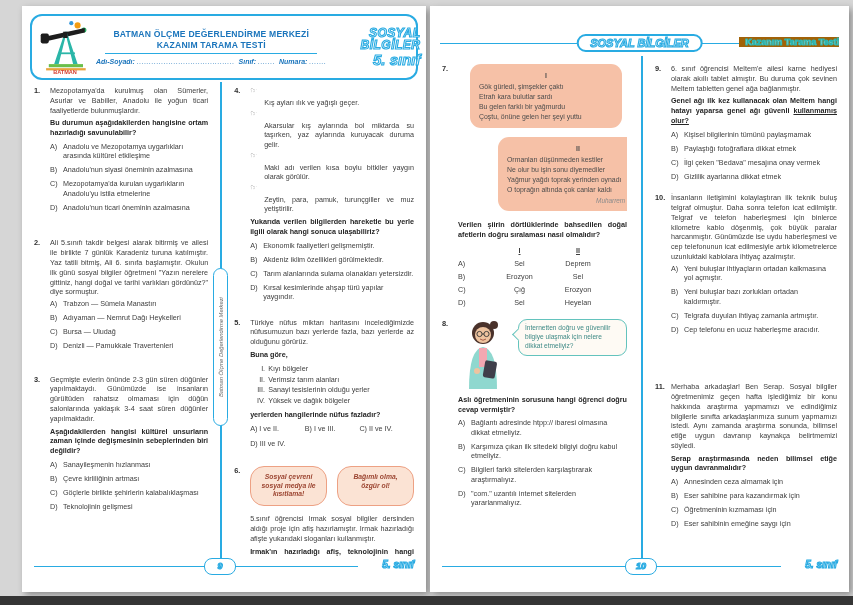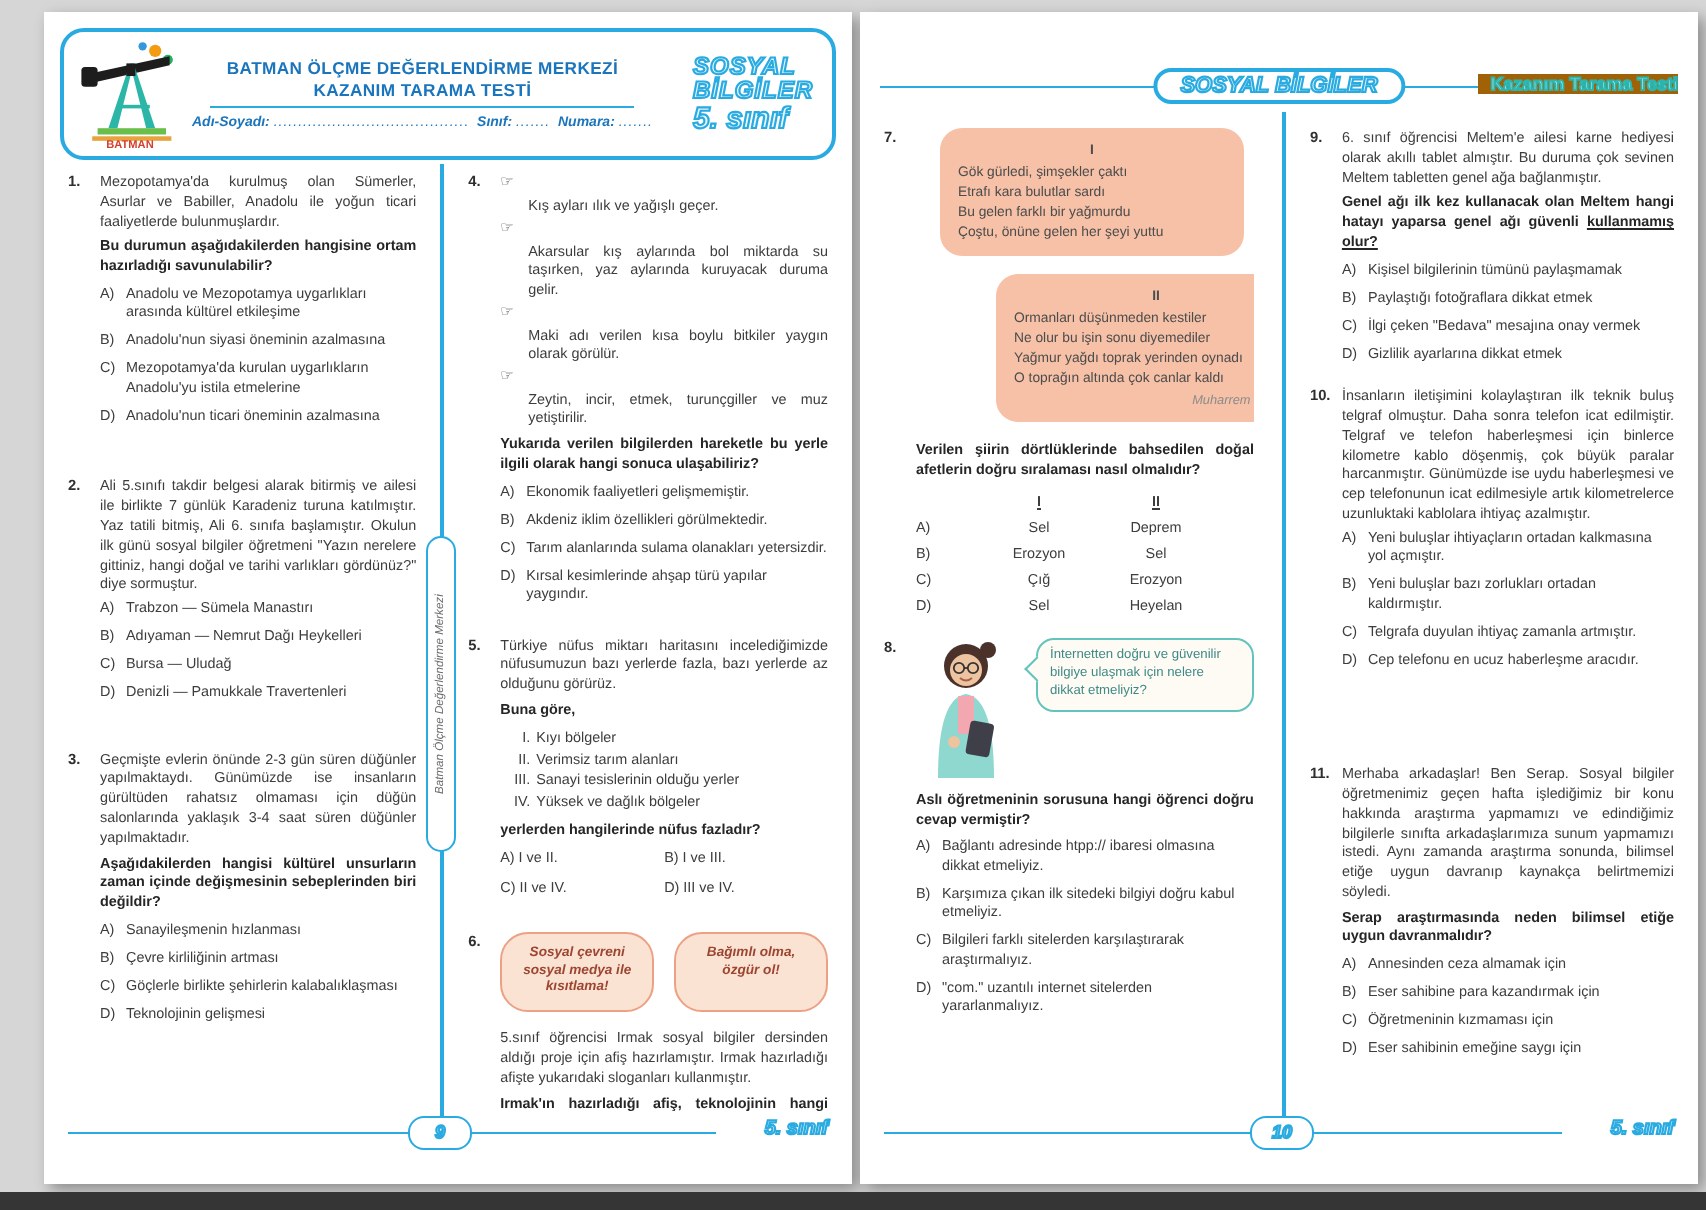--- a/index.html
+++ b/index.html
@@ -16,21 +16,21 @@
              border:2px solid #29abe2; border-radius:12px; display:flex; align-items:center;
              padding:3px 6px; background:#fff; }
   .logo { width:54px; height:56px; flex:none; }
   .hdr-mid { flex:1; display:flex; flex-direction:column; align-items:center; padding:0 4px; }
   .hdr-title { color:#1b75bc; font-weight:bold; font-size:8.6px; letter-spacing:.2px;
                text-align:center; line-height:1.25; }
   .hdr-rule { width:92%; border-top:1.5px solid #29abe2; margin:3px 0 4px 0; }
   .hdr-fields { color:#1b75bc; font-weight:bold; font-style:italic; font-size:7px;
                 white-space:nowrap; }
   .hdr-fields .dots { color:#1b75bc; font-weight:normal; letter-spacing:.5px; }
-  .hdr-badge { flex:none; width:74px; text-align:left; line-height:1.05; font-style:italic;margin-left:16px; }
+  .hdr-badge { flex:none; width:74px; text-align:right; line-height:1.05; font-style:italic;margin-left:16px; }
   .bubble { color:#eaf7fd; -webkit-text-stroke:1.1px #29abe2; font-weight:900; }
   .bubble-teal { color:#eafbfa; -webkit-text-stroke:1px #2ab5b0; font-weight:900; }
   .hdr-badge .l1,.hdr-badge .l2 { font-size:12px; letter-spacing:.5px; }
   .hdr-badge .l3 { font-size:15px; }
 
   
   .rhdr { position:absolute; left:10px; right:10px; top:28px; height:18px; }
   .rhdr-line { position:absolute; left:0; right:0; top:9px; border-top:1.5px solid #29abe2; }
   .rhdr-badge { position:absolute; left:50%; transform:translateX(-50%); top:0;
                 background:#fff; border:2px solid #29abe2; border-radius:11px;
@@ -51,21 +51,21 @@
   
   .q { position:relative; padding-left:16px; margin-bottom:12px; color:#3d3d3d; }
   .qnum { position:absolute; left:0; top:0; font-weight:bold; font-size:7.4px; color:#2f2f2f; }
   .qp { font-size:7.2px; line-height:1.36; text-align:justify; margin-bottom:2px; }
   .qstem { font-size:7.2px; line-height:1.36; font-weight:bold; color:#262626;
            text-align:justify; margin:3px 0 4px 0; }
   .qstem .ul { text-decoration:underline; }
   .qopt { display:flex; font-size:7.2px; line-height:1.32; margin-bottom:4.5px; }
   .qopt .olab { width:13px; flex:none; }
   .qopt .otxt { flex:1; }
-  .opt2grid { display:grid; grid-template-columns:1fr 1fr; row-gap:6px; font-size:7.2px;
+  .opt2grid { display:grid; grid-template-columns:1fr 1fr 1fr; row-gap:6px; font-size:7.2px;
               margin-top:3px; }
   .qbullet { display:flex; font-size:7.2px; line-height:1.34; margin-bottom:1px; }
   .qbullet .hand { width:14px; flex:none; font-size:7.5px; color:#444; }
   .qbullet .btxt { flex:1; text-align:justify;margin-top:12px; }
   .roman { font-size:7.2px; line-height:1.5; margin:1px 0; }
   .roman .rrow { display:flex; }
   .roman .rn { width:18px; flex:none; text-align:right; padding-right:3px; }
 
   
   .bubrow { display:flex; gap:10px; margin:2px 0 8px 0; }
@@ -236,21 +236,21 @@
           <div class="qbullet">
             <span class="hand">☞</span>
             <span class="btxt">Akarsular kış aylarında bol miktarda su taşırken, yaz aylarında kuruyacak duruma gelir.</span>
           </div>
           <div class="qbullet">
             <span class="hand">☞</span>
             <span class="btxt">Maki adı verilen kısa boylu bitkiler yaygın olarak görülür.</span>
           </div>
           <div class="qbullet">
             <span class="hand">☞</span>
-            <span class="btxt">Zeytin, incir, etmek, turunçgiller ve muz yetiştirilir.</span>
+            <span class="btxt">Zeytin, para, pamuk, turunçgiller ve muz yetiştirilir.</span>
           </div>
           <div class="qstem">Yukarıda verilen bilgilerden hareketle bu yerle ilgili olarak hangi sonuca ulaşabiliriz?</div>
           <div class="qopt">
             <span class="olab">A)</span>
             <span class="otxt">Ekonomik faaliyetleri gelişmemiştir.</span>
           </div>
           <div class="qopt">
             <span class="olab">B)</span>
             <span class="otxt">Akdeniz iklim özellikleri görülmektedir.</span>
           </div>

